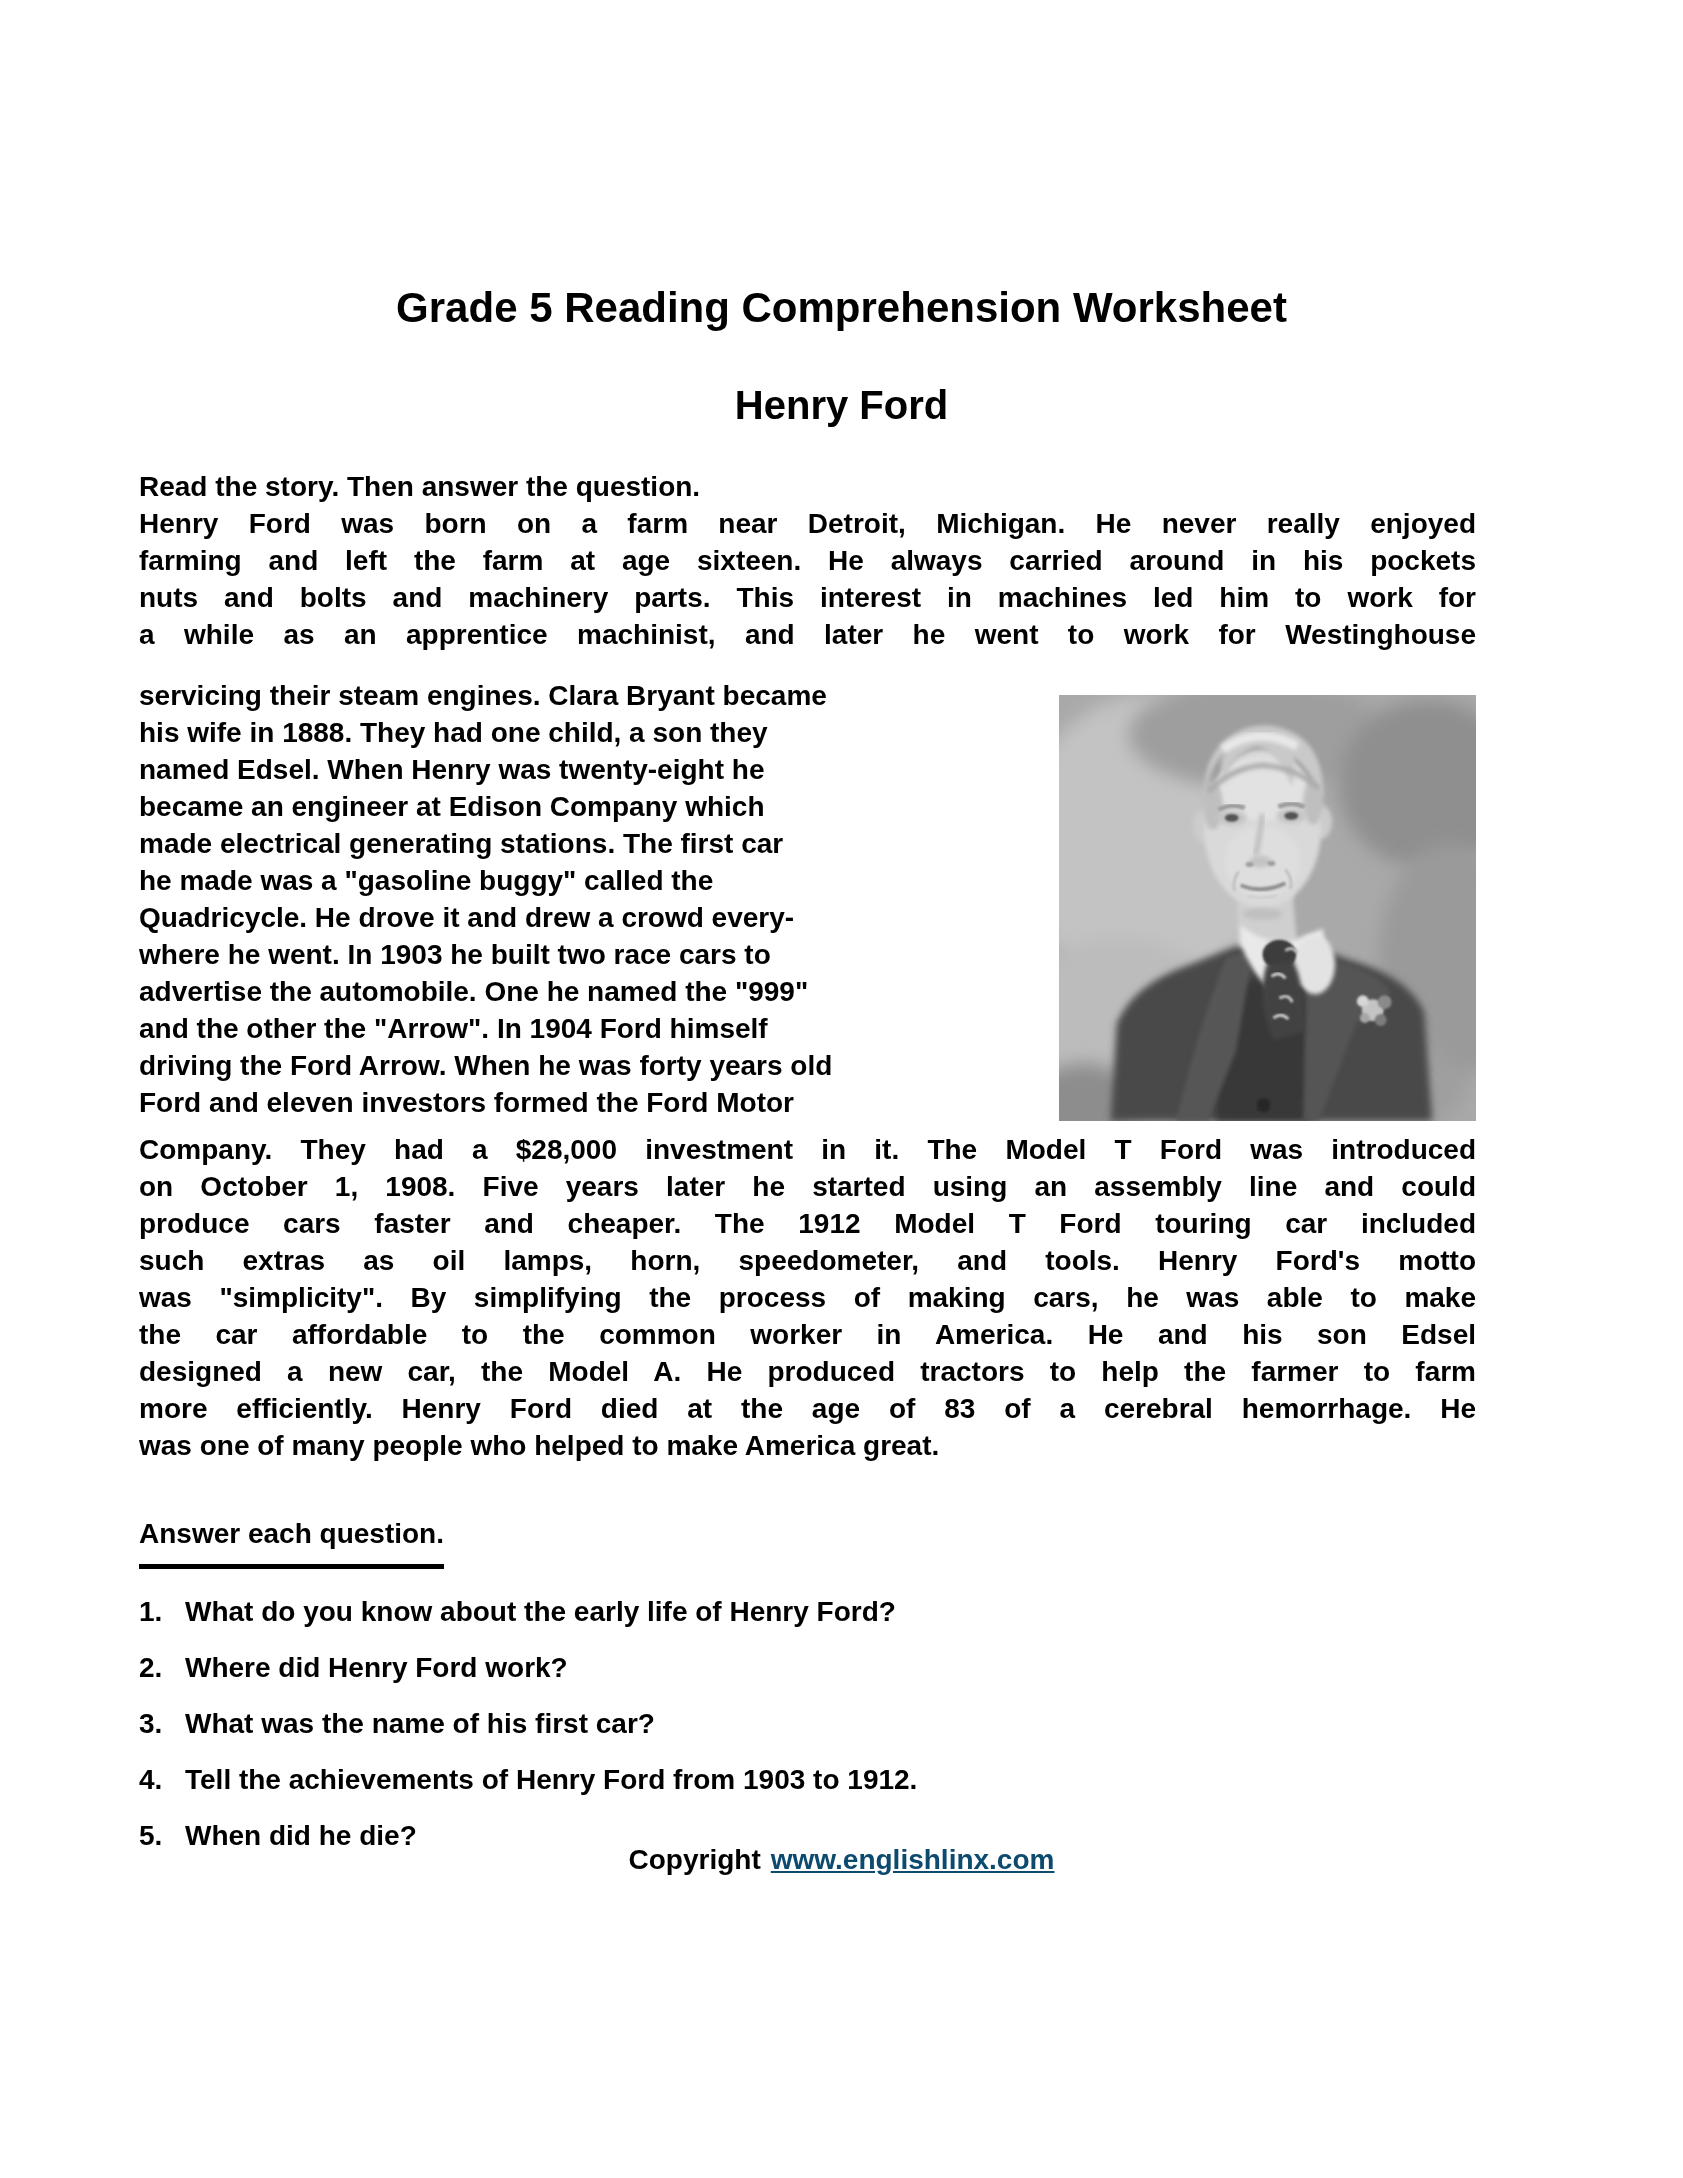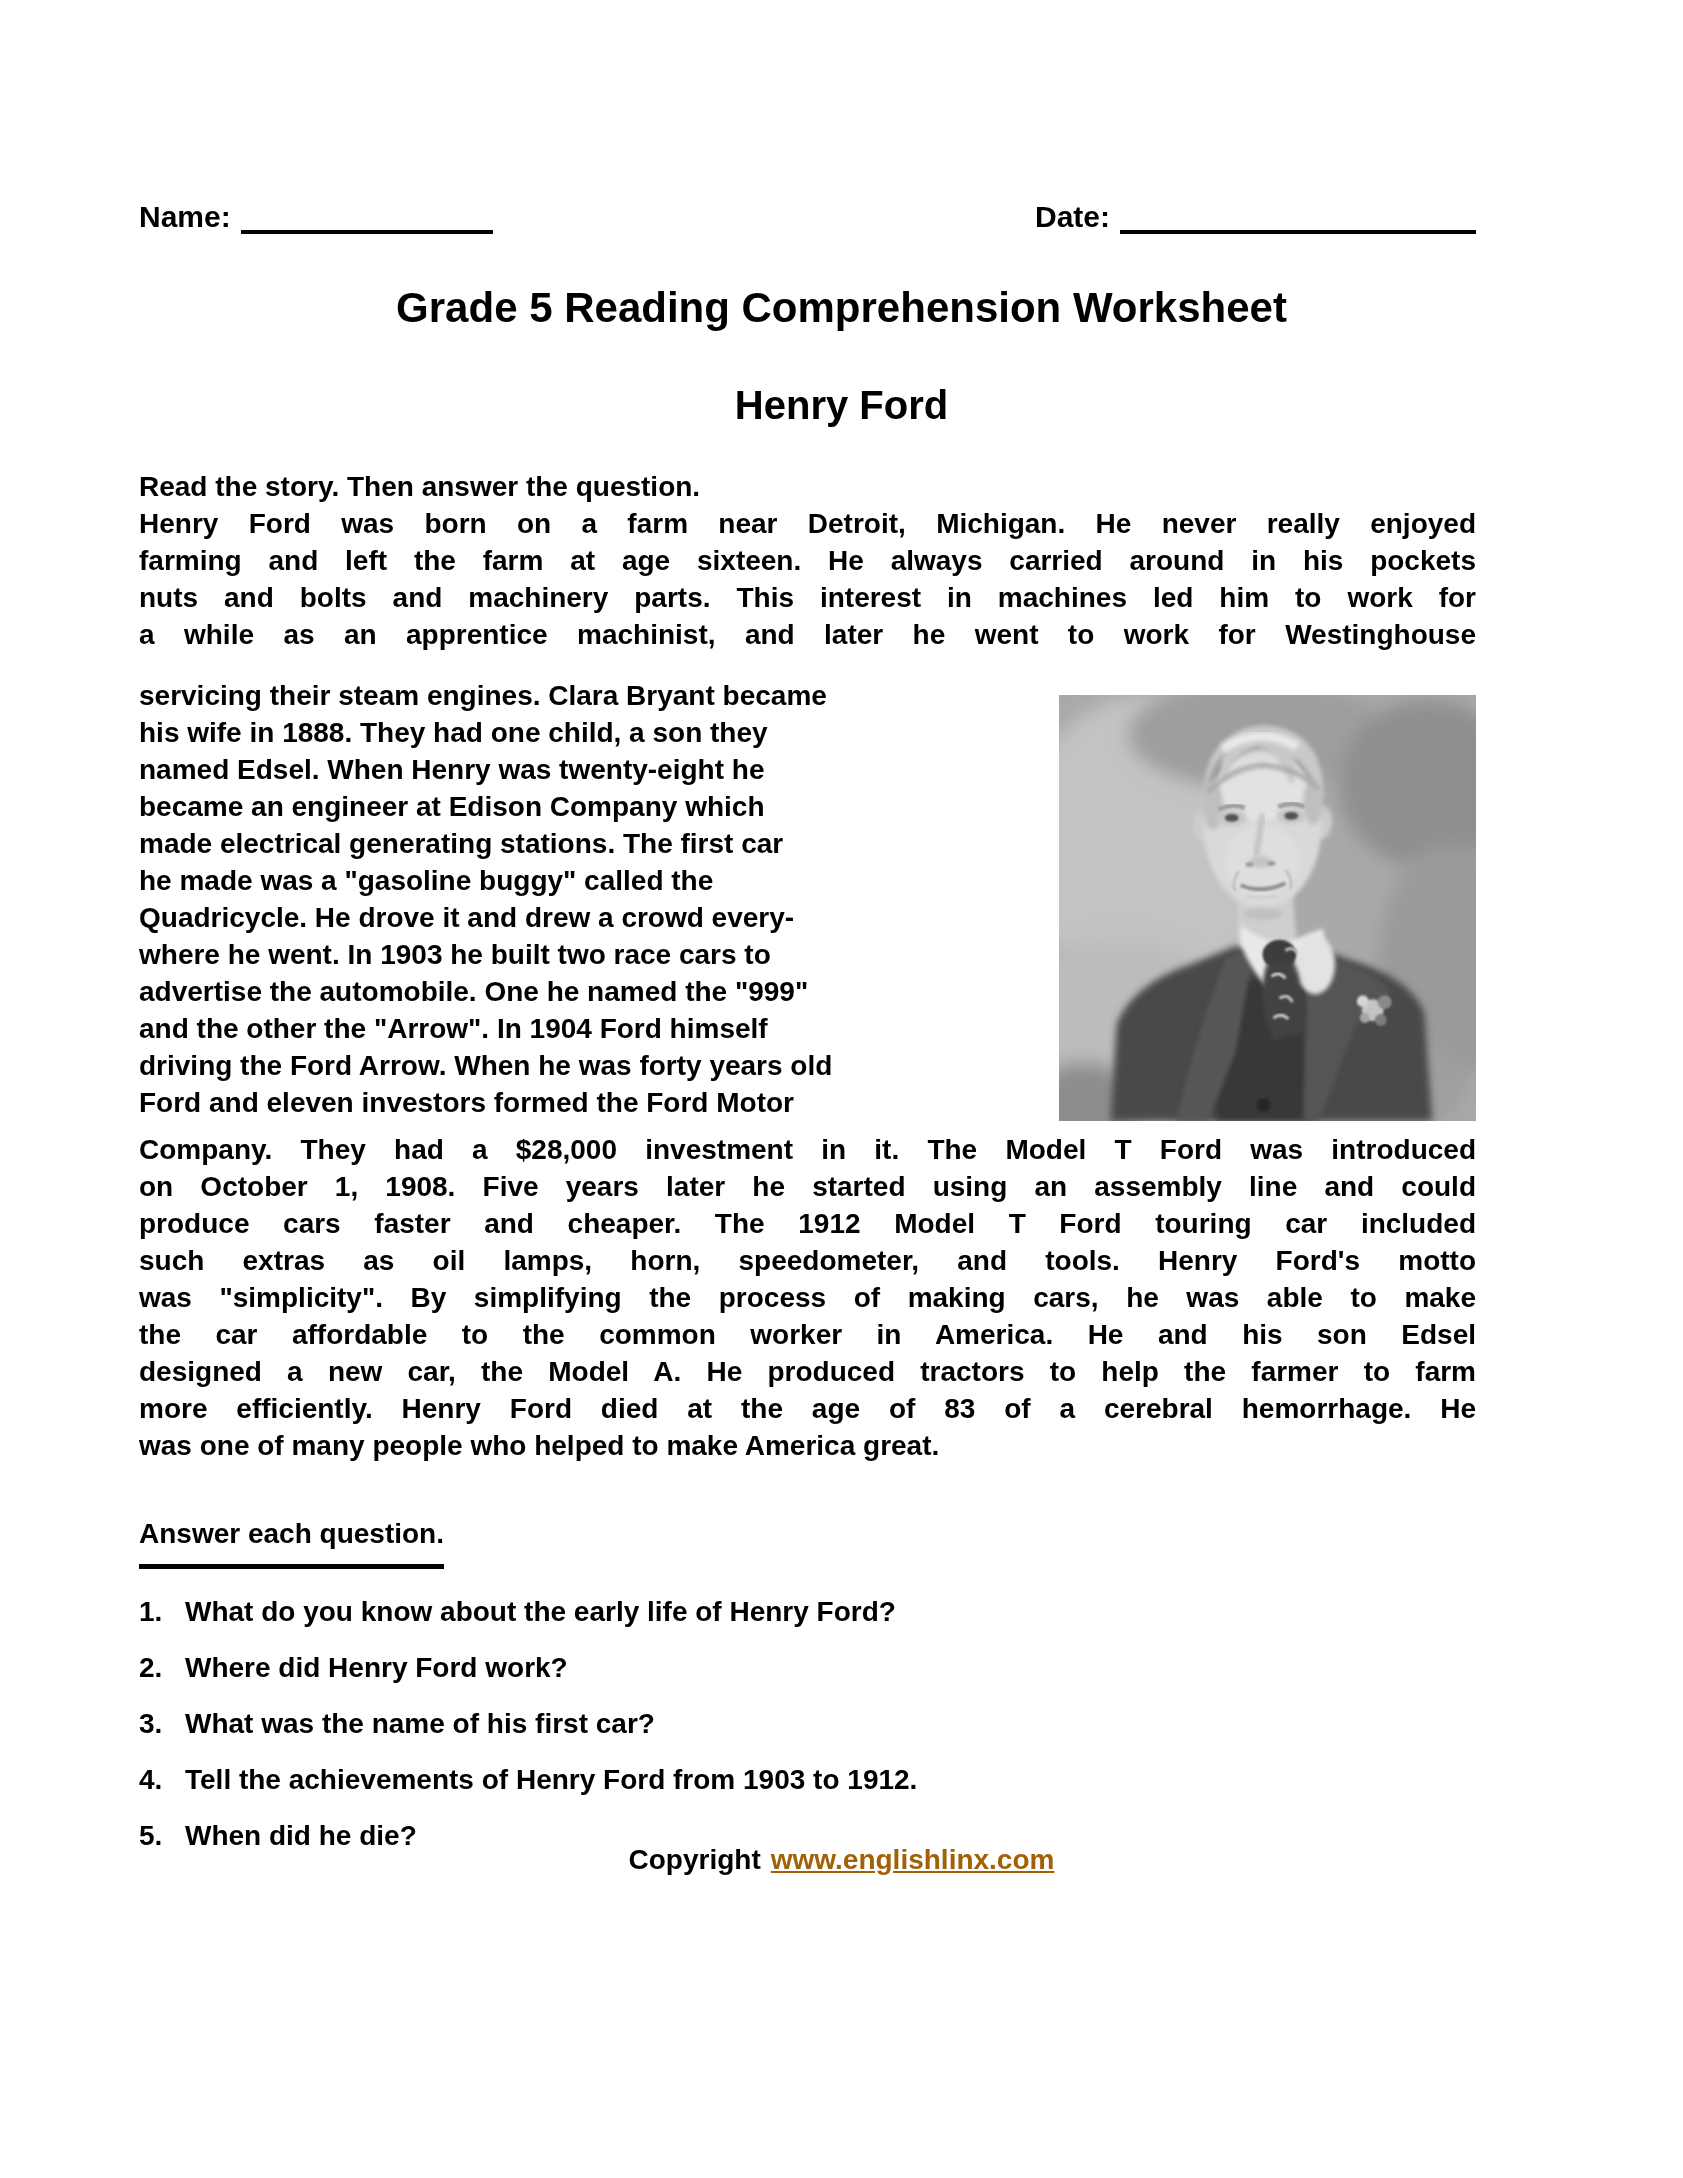--- a/index.html
+++ b/index.html
@@ -30,37 +30,27 @@
 
   .answer-heading-wrap{margin-top:51px;}
   .answer-heading{display:inline-block;border-bottom:5px solid #000;padding-bottom:12px;}
 
   .questions{margin-top:24px;}
   .q-row{display:flex;margin-bottom:19px;}
   .q-num{width:46px;flex:0 0 46px;}
   .q-text{flex:1;}
 
   .footer{position:absolute;top:1843px;left:0;width:1683px;text-align:center;font-size:28px;line-height:34px;}
-  .footer a{color:#a16207;text-decoration:underline;margin-left:10px;cursor:pointer;}
+  .footer a{color:#0c4a6e;text-decoration:underline;margin-left:10px;cursor:pointer;}
 </style>
 </head>
 <body>
 
 <div class="page">
 
-  <div class="header-row">
-    <div class="field">
-      <span>Name:</span>
-      <span class="fline wname"></span>
-    </div>
-    <div class="field">
-      <span>Date:</span>
-      <span class="fline wdate"></span>
-    </div>
-  </div>
 
   <div class="title">Grade 5 Reading Comprehension Worksheet</div>
   <div class="subtitle">Henry Ford</div>
 
   <div class="content">
     <div class="para">Read the story. Then answer the question.</div>
 
     <div class="para just">Henry Ford was born on a farm near Detroit, Michigan. He never really enjoyed
 farming and left the farm at age sixteen. He always carried around in his pockets
 nuts and bolts and machinery parts. This interest in machines led him to work for

